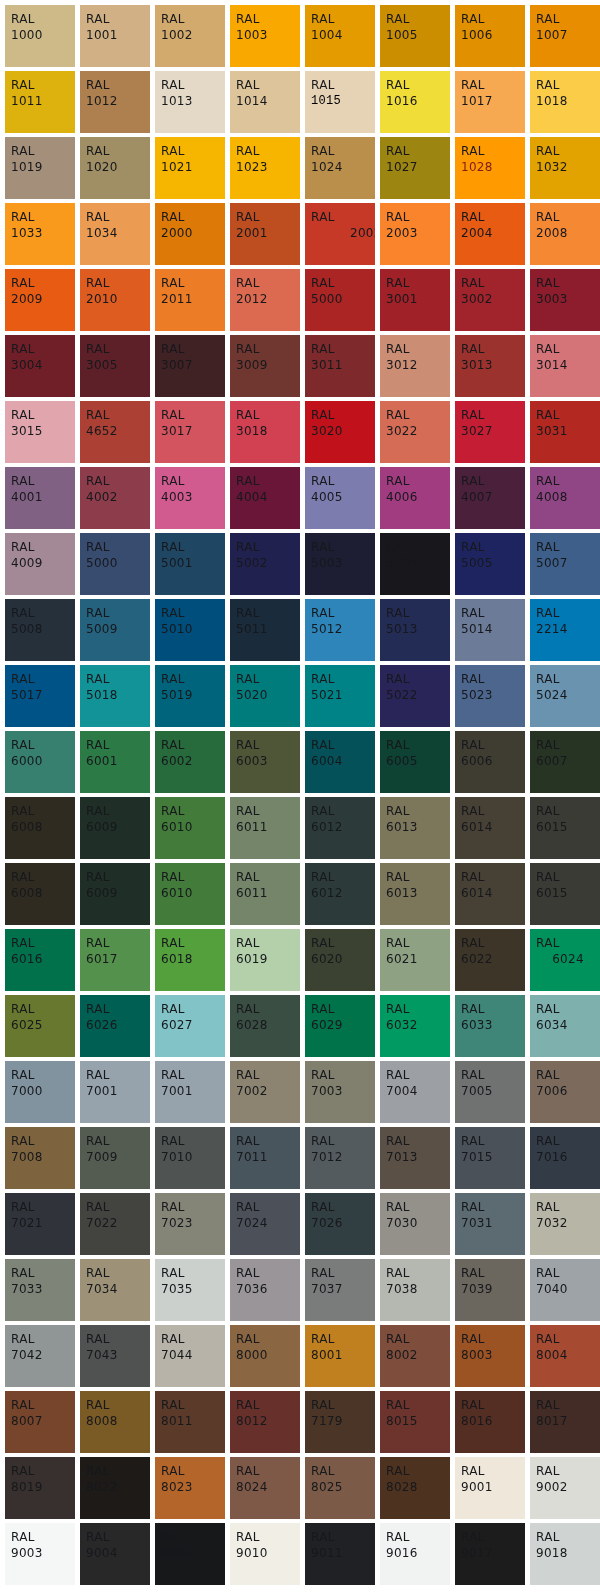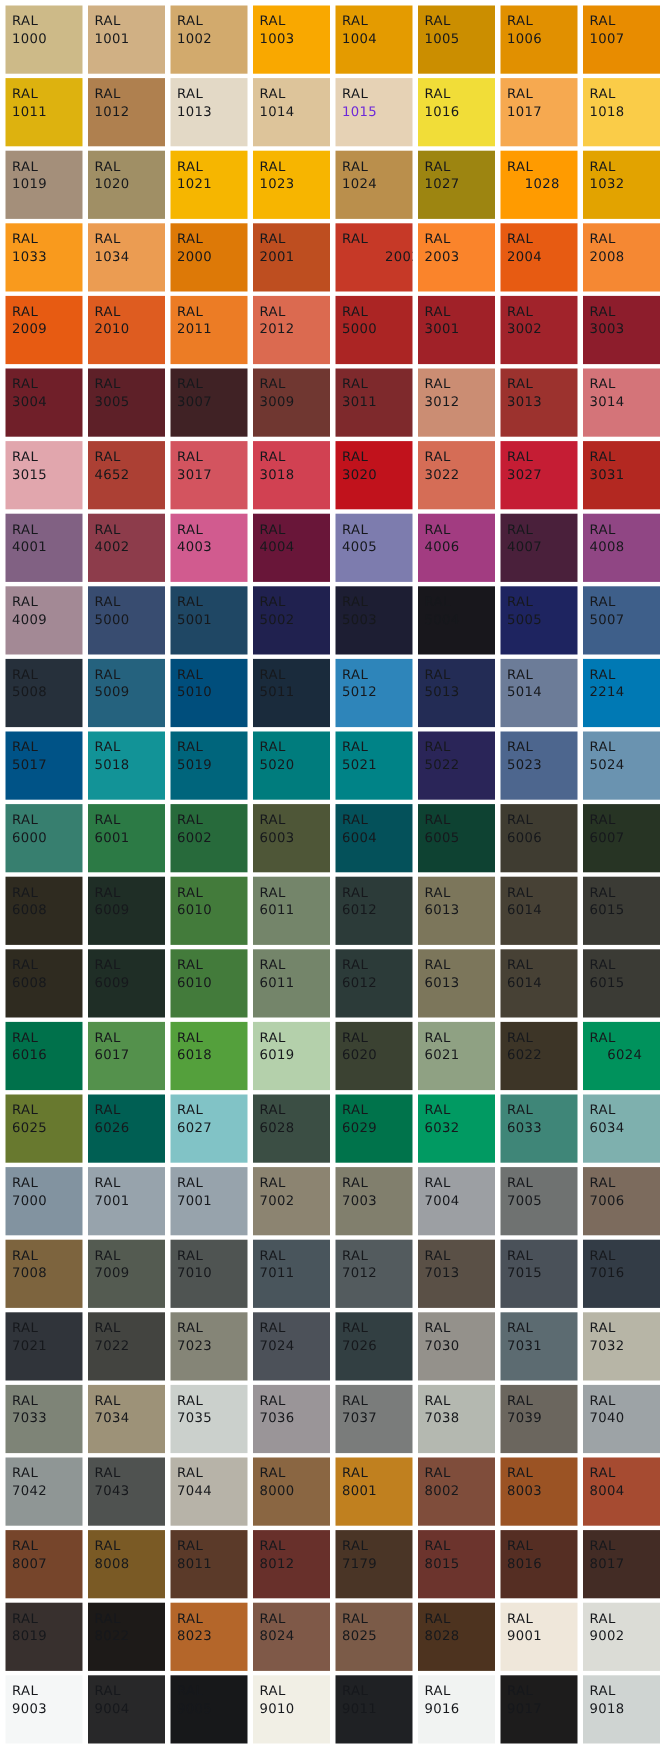--- a/index.html
+++ b/index.html
@@ -90,21 +90,21 @@
     <div class="swatch" style="background: rgb(227, 217, 198);">
       <span class="ln prefix" style="color: rgb(22, 24, 28);">RAL</span>
       <span class="ln num" style="color: rgb(22, 24, 28);">1013</span>
     </div>
     <div class="swatch" style="background: rgb(221, 196, 154);">
       <span class="ln prefix" style="color: rgb(22, 24, 28);">RAL</span>
       <span class="ln num" style="color: rgb(22, 24, 28);">1014</span>
     </div>
     <div class="swatch" style="background: rgb(230, 210, 181);">
       <span class="ln prefix" style="color: rgb(22, 24, 28);">RAL</span>
-      <span class="ln num" style="color: #6d28d9;">1015</span>
+      <span class="ln num" style="color: #000000; font-family: Liberation Mono, monospace;">1015</span>
     </div>
     <div class="swatch" style="background: rgb(241, 221, 56);">
       <span class="ln prefix" style="color: rgb(22, 24, 28);">RAL</span>
       <span class="ln num" style="color: rgb(22, 24, 28);">1016</span>
     </div>
     <div class="swatch" style="background: rgb(246, 169, 80);">
       <span class="ln prefix" style="color: rgb(22, 24, 28);">RAL</span>
       <span class="ln num" style="color: rgb(22, 24, 28);">1017</span>
     </div>
     <div class="swatch" style="background: rgb(250, 204, 72);">
@@ -130,21 +130,21 @@
     <div class="swatch" style="background: rgb(186, 143, 76);">
       <span class="ln prefix" style="color: rgb(22, 24, 28);">RAL</span>
       <span class="ln num" style="color: rgb(22, 24, 28);">1024</span>
     </div>
     <div class="swatch" style="background: rgb(157, 133, 17);">
       <span class="ln prefix" style="color: rgb(22, 24, 28);">RAL</span>
       <span class="ln num" style="color: rgb(22, 24, 28);">1027</span>
     </div>
     <div class="swatch" style="background: rgb(255, 155, 0);">
       <span class="ln prefix" style="color: rgb(22, 24, 28);">RAL</span>
-      <span class="ln num" style="color: #0f172a; text-align: center;">1028</span>
+      <span class="ln num" style="color: #7f1d1d;">1028</span>
     </div>
     <div class="swatch" style="background: rgb(226, 163, 0);">
       <span class="ln prefix" style="color: rgb(22, 24, 28);">RAL</span>
       <span class="ln num" style="color: rgb(22, 24, 28);">1032</span>
     </div>
     <div class="swatch" style="background: rgb(249, 154, 29);">
       <span class="ln prefix" style="color: rgb(22, 24, 28);">RAL</span>
       <span class="ln num" style="color: rgb(22, 24, 28);">1033</span>
     </div>
     <div class="swatch" style="background: rgb(235, 156, 82);">

